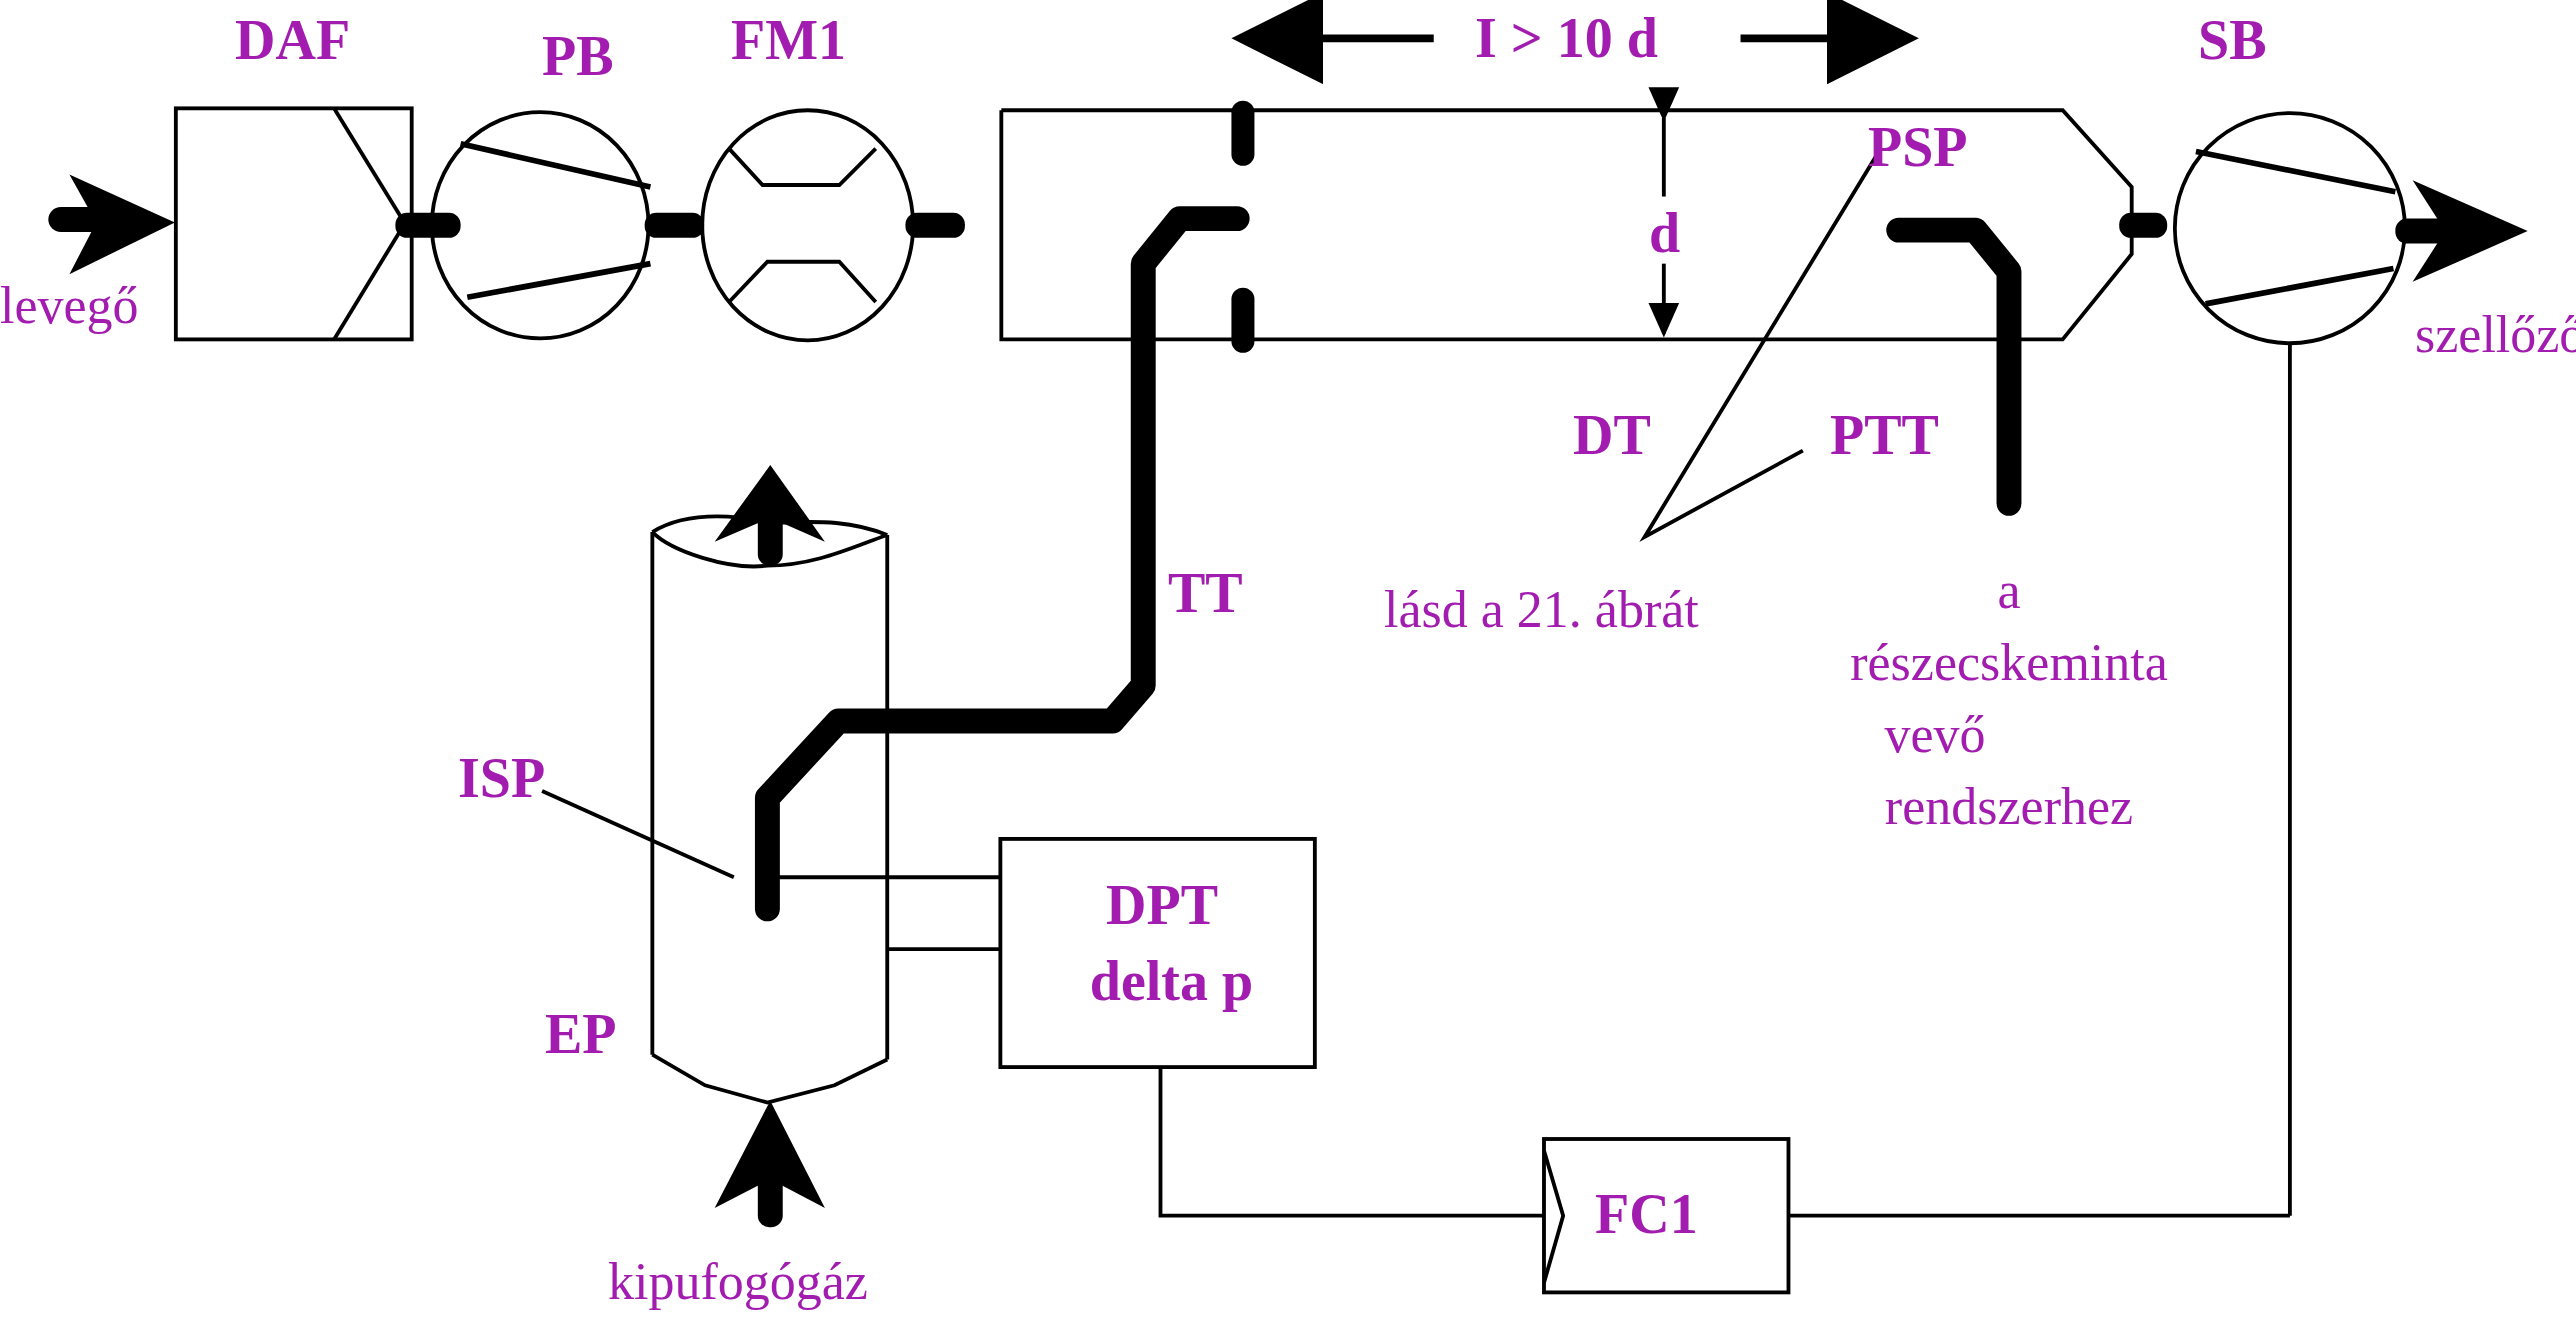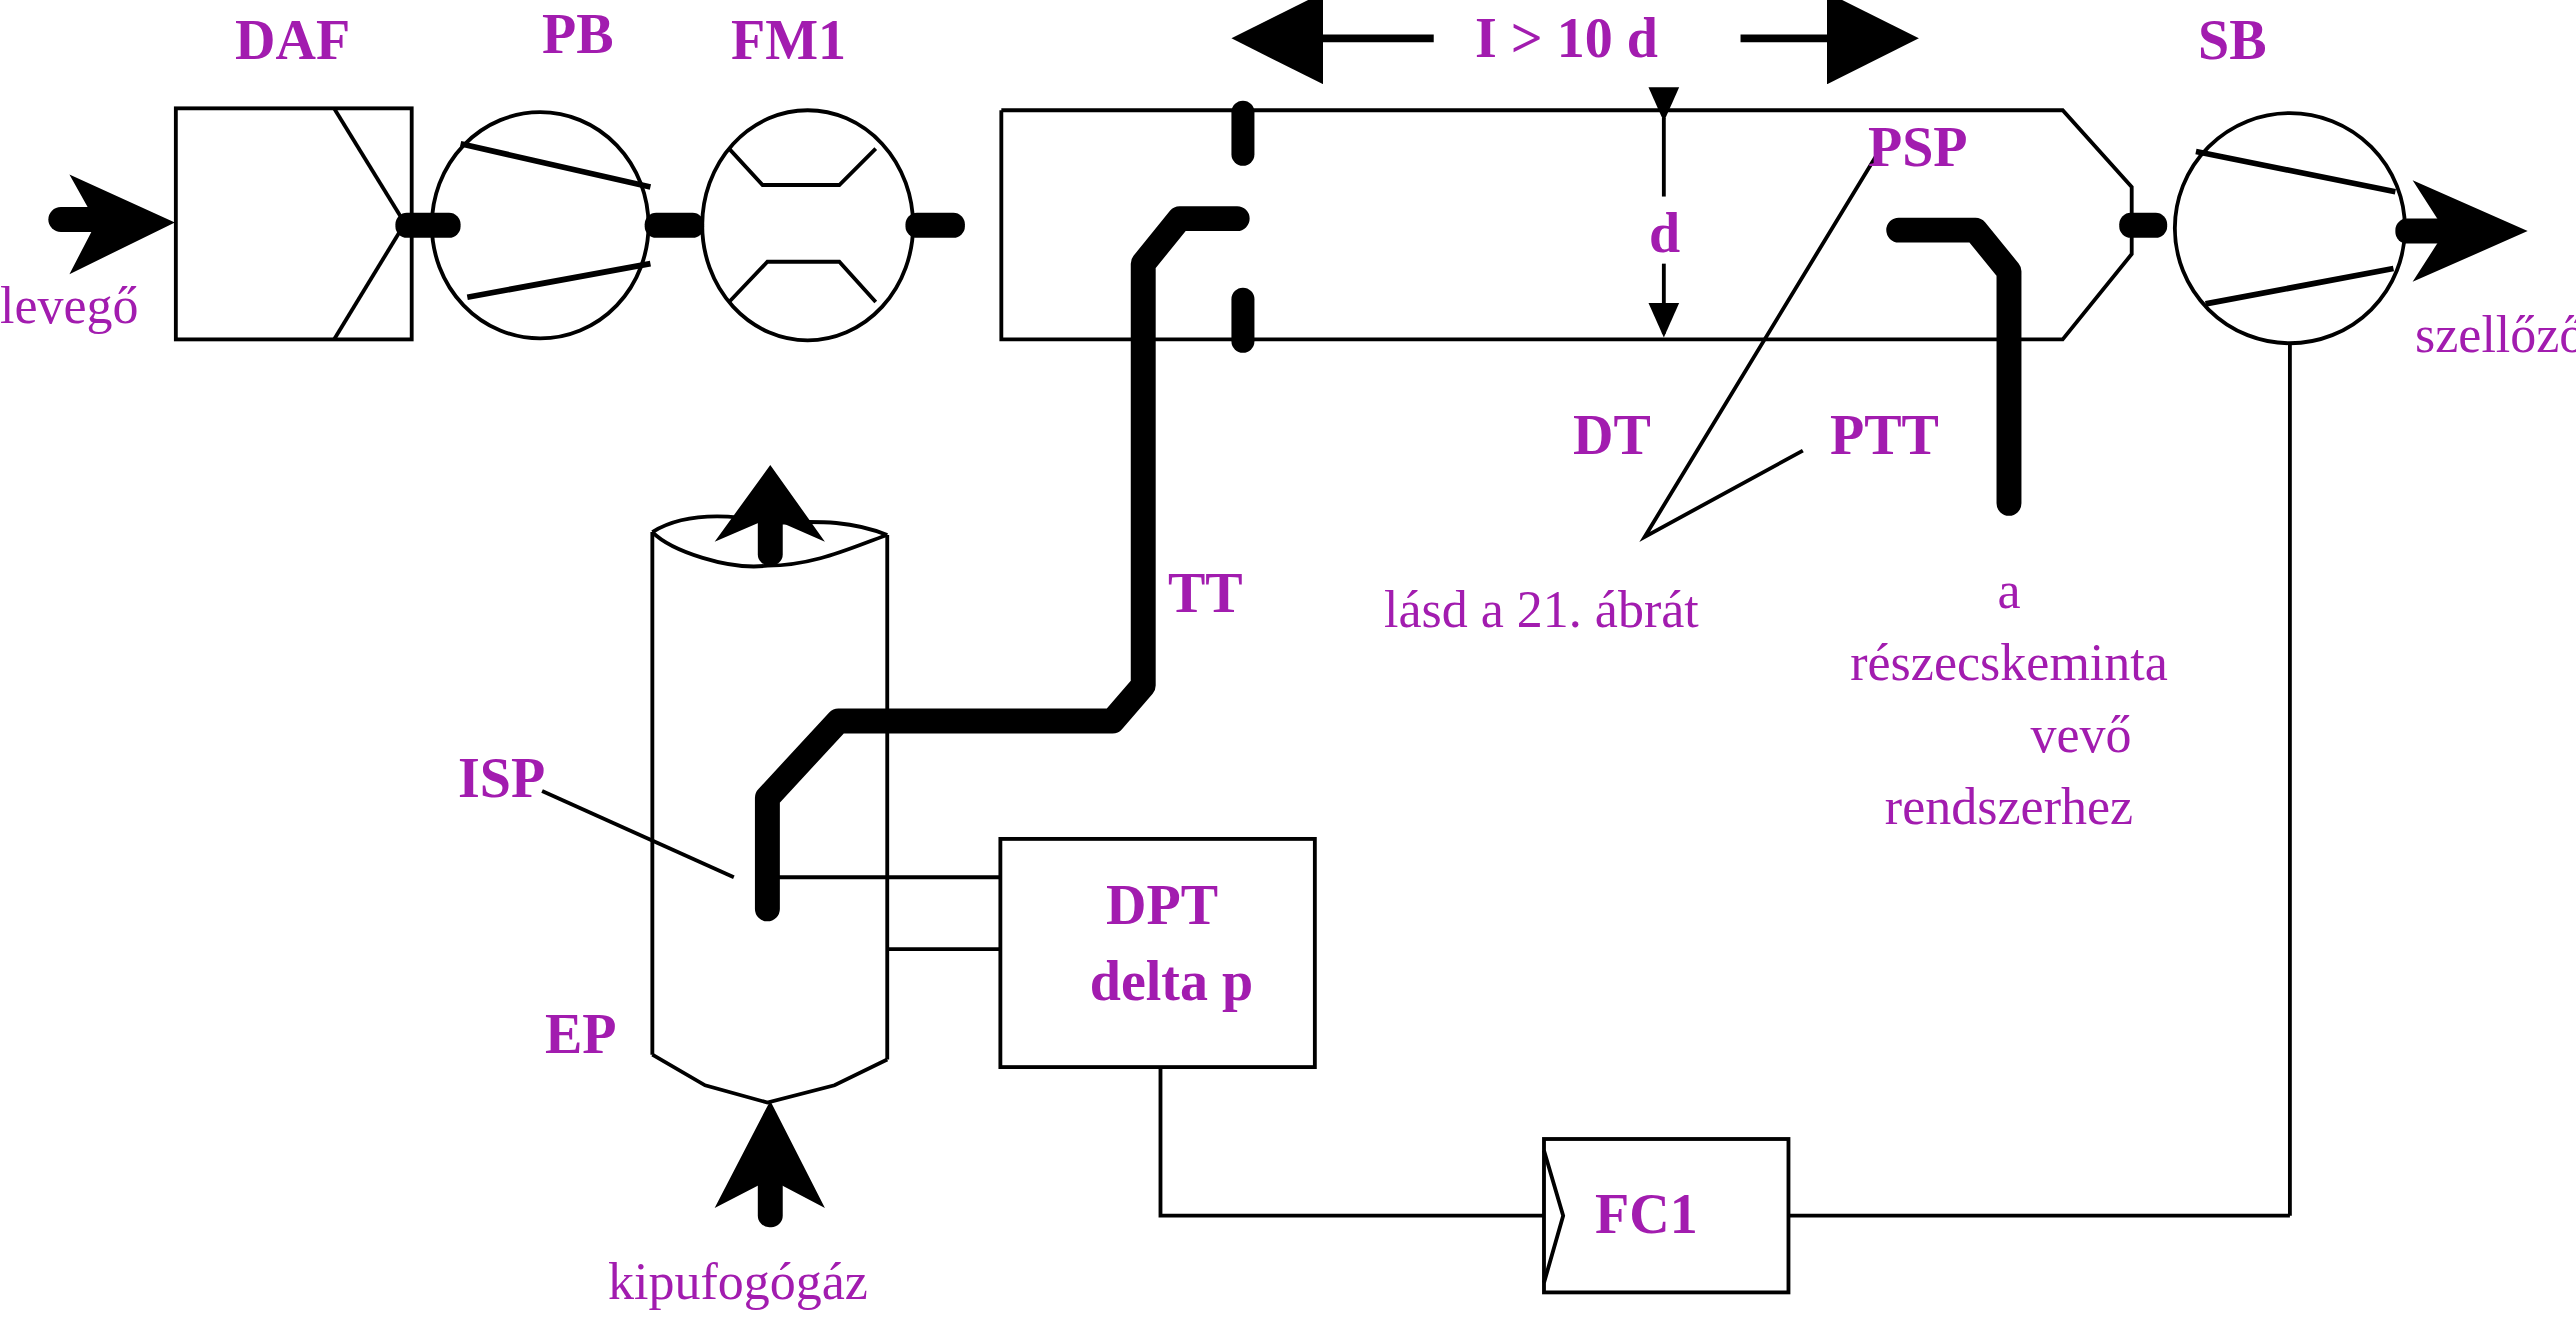--- a/index.html
+++ b/index.html
@@ -116,21 +116,21 @@
 
   <g>
     <rect x="1610" y="1188" width="255" height="160" class="thin"></rect>
     <polyline points="1610,1200 1630,1268 1610,1338" class="thin"></polyline>
   </g>
 
   <line x1="1865" y1="1268" x2="2388" y2="1268" class="thin"></line>
 </svg>
 
 <div class="lbl b" style="left:235px; top:7.7px;">DAF</div>
-<div class="lbl b" style="left:542px; top:2px;">PB</div>
+<div class="lbl b" style="left:542px; top:24px;">PB</div>
 <div class="lbl b" style="left:731px; top:7.7px;">FM1</div>
 <div class="lbl b" style="left:1475px; top:5.8px;">I &gt; 10 d</div>
 <div class="lbl b" style="left:2198px; top:7.7px;">SB</div>
 <div class="lbl b" style="left:1649px; top:201px;">d</div>
 <div class="lbl b" style="left:1868px; top:115px;">PSP</div>
 <div class="lbl b" style="left:1541px; top:403px;margin-left:32px;">DT</div>
 <div class="lbl b" style="left:1830px; top:403px;">PTT</div>
 <div class="lbl b" style="left:1168px; top:561px;">TT</div>
 <div class="lbl b" style="left:458px;  top:746px;">ISP</div>
 <div class="lbl b" style="left:545px;  top:1002px;">EP</div>
@@ -138,16 +138,16 @@
 <div class="lbl b ctr" style="left:1000px; top:949px; width:343px;">delta p</div>
 <div class="lbl b" style="left:1595px; top:1182px;">FC1</div>
 
 <div class="lbl r" style="left:0px;    top:276px;">levegő</div>
 <div class="lbl r" style="left:2415px; top:305px;">szellőző</div>
 <div class="lbl r" style="left:608px;  top:1252px;text-align:right;">kipufogógáz</div>
 <div class="lbl r" style="left:1384px; top:580px;">lásd a 21. ábrát</div>
 
 <div class="lbl r ctr" style="left:1803px; top:561px; width:412px;">a</div>
 <div class="lbl r ctr" style="left:1803px; top:633px; width:412px;">részecskeminta</div>
-<div class="lbl r ctr" style="left:1875px; top:705px; width:412px;">vevő</div>
+<div class="lbl r ctr" style="left:1729px; top:705px; width:412px;">vevő</div>
 <div class="lbl r ctr" style="left:1803px; top:777px; width:412px;">rendszerhez</div>
 </div>
 
 
 </body></html>

